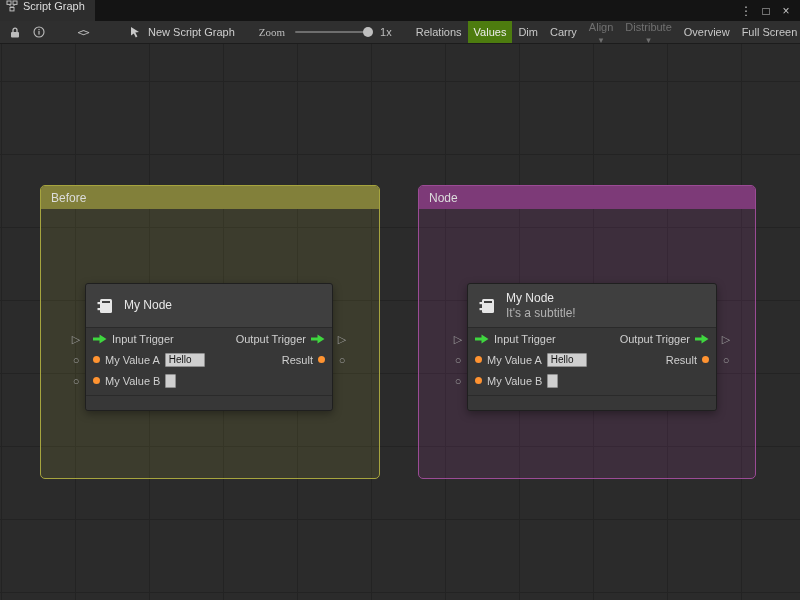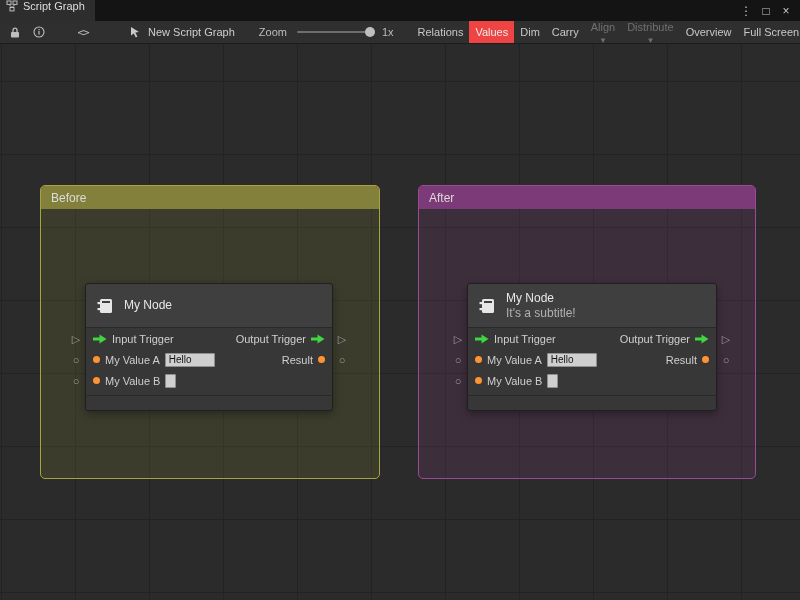--- a/index.html
+++ b/index.html
@@ -15,27 +15,27 @@
   .winctl span { width:16px; text-align:center; font-size:12px; cursor:default; }
 
   
   .toolbar { height:23px; background:#2f2f2f; border-bottom:1px solid #1c1c1c; display:flex; align-items:center; font-size:11px; color:#c2c2c2; overflow:hidden; white-space:nowrap; }
   .tb-icon { display:flex; align-items:center; justify-content:center; width:18px; height:23px; flex:0 0 auto; }
   .tb-lock { margin-left:6px; }
   .tb-info { margin-left:6px; }
   .tb-code { margin-left:26px; font-family:"DejaVu Sans Mono", monospace; font-size:11px; color:#bdbdbd; letter-spacing:-1px; }
   .tb-pointer { margin-left:34px; }
   .graph-name { margin-left:4px; color:#cfcfcf; }
-  .zoom-label { margin-left:24px; color:#bdbdbd; }
+  .zoom-label { margin-left:24px; color:#bdbdbd;font-family:Liberation Serif, serif; }
   .zoom-slider { margin-left:10px; position:relative; width:76px; height:2px; background:#6e6e6e; border-radius:1px; flex:0 0 auto; }
   .zoom-knob { position:absolute; right:-2px; top:-4px; width:10px; height:10px; border-radius:50%; background:#bfbfbf; }
   .zoom-value { margin-left:9px; color:#bdbdbd; }
   .tb-buttons { display:flex; align-items:stretch; height:23px; margin-left:18px; }
   .tb-btn { display:flex; align-items:center; gap:3px; padding:0 6px; color:#c8c8c8; cursor:default; }
-  .tb-btn.active { background:#ef4444; color:#ececec; }
+  .tb-btn.active { background:#4d7c0f; color:#ececec; }
   .tb-btn.disabled { color:#707070;flex-direction:column; }
   .tb-btn .arrow { font-size:9px; line-height:1; }
 
   
   .canvas { position:absolute; left:0; top:44px; width:800px; height:556px; background-color:#2b2b2b;
     background-image: linear-gradient(#232323 1px, transparent 1px), linear-gradient(90deg, #232323 1px, transparent 1px);
     background-size:74px 73px; background-position:1px 37px; }
 
   
   .group { position:absolute; border-radius:5px; border:1px solid; overflow:hidden; }
@@ -50,21 +50,21 @@
   .node { position:absolute; background:#373737; border:1px solid #1f1f1f; border-radius:3px; box-shadow:0 3px 8px rgba(0,0,0,0.35); font-size:11px; color:#cfcfcf; }
   .node-header { height:44px; background:#3f3f3f; border-bottom:1px solid #2a2a2a; border-radius:3px 3px 0 0; display:flex; align-items:center; gap:8px; padding:0 10px; }
   .node-titles { display:flex; flex-direction:column; justify-content:flex-end; line-height:1.25; }
   .node-title { font-size:12px; color:#e8e8e8; }
   .node-subtitle { font-size:12px; color:#b2b2b2; }
   .port-row { height:21px; display:flex; align-items:center; padding:0 7px; gap:5px; }
   .row-right { margin-left:auto; display:flex; align-items:center; gap:5px; }
   .value-dot { width:7px; height:7px; border-radius:50%; background:#ff9331; flex:0 0 auto; }
   .flow-arrow { display:block; flex:0 0 auto; }
   .port-field { background:#cfcfcf; border:1px solid #8f8f8f; border-radius:1px; color:#141414; font-size:10px; font-family:"Liberation Sans", sans-serif; height:14px; padding:0 3px; }
-  .field-a { width:50px; }
+  .field-a { width:40px; }
   .field-b { width:11px; }
   .node-footer { height:15px; border-top:1px solid #2a2a2a; margin-top:4px; background:#373737; border-radius:0 0 3px 3px; }
   .ext-port { position:absolute; width:14px; height:21px; display:flex; align-items:center; justify-content:center; color:#9e9e9e; font-size:11px; line-height:1; }
   .ext-left { left:-17px; }
   .ext-right { right:-17px; }
   .ext-r1 { top:45px; } .ext-r2 { top:66px; } .ext-r3 { top:87px; }
 
   .node.n-before { left:85px; top:239px; width:248px; }
   .node.n-after  { left:467px; top:239px; width:250px; }
 </style>
@@ -152,21 +152,21 @@
 
     <div class="group before">
       <div class="group-header">
         <span>Before</span>
       </div>
       <div class="group-body"></div>
     </div>
 
     <div class="group after">
       <div class="group-header">
-        <span>After</span>
+        <span>Node</span>
       </div>
       <div class="group-body"></div>
     </div>
 
     <div class="node n-before">
       <div class="node-header">
         <svg width="20" height="20" viewBox="0 0 20 20">
           <rect x="4" y="3" width="12" height="14" rx="1.5" fill="#e6e6e6"></rect>
           <rect x="1.5" y="6" width="2.5" height="2.2" fill="#e6e6e6"></rect>
           <rect x="1.5" y="12" width="2.5" height="2.2" fill="#e6e6e6"></rect>

